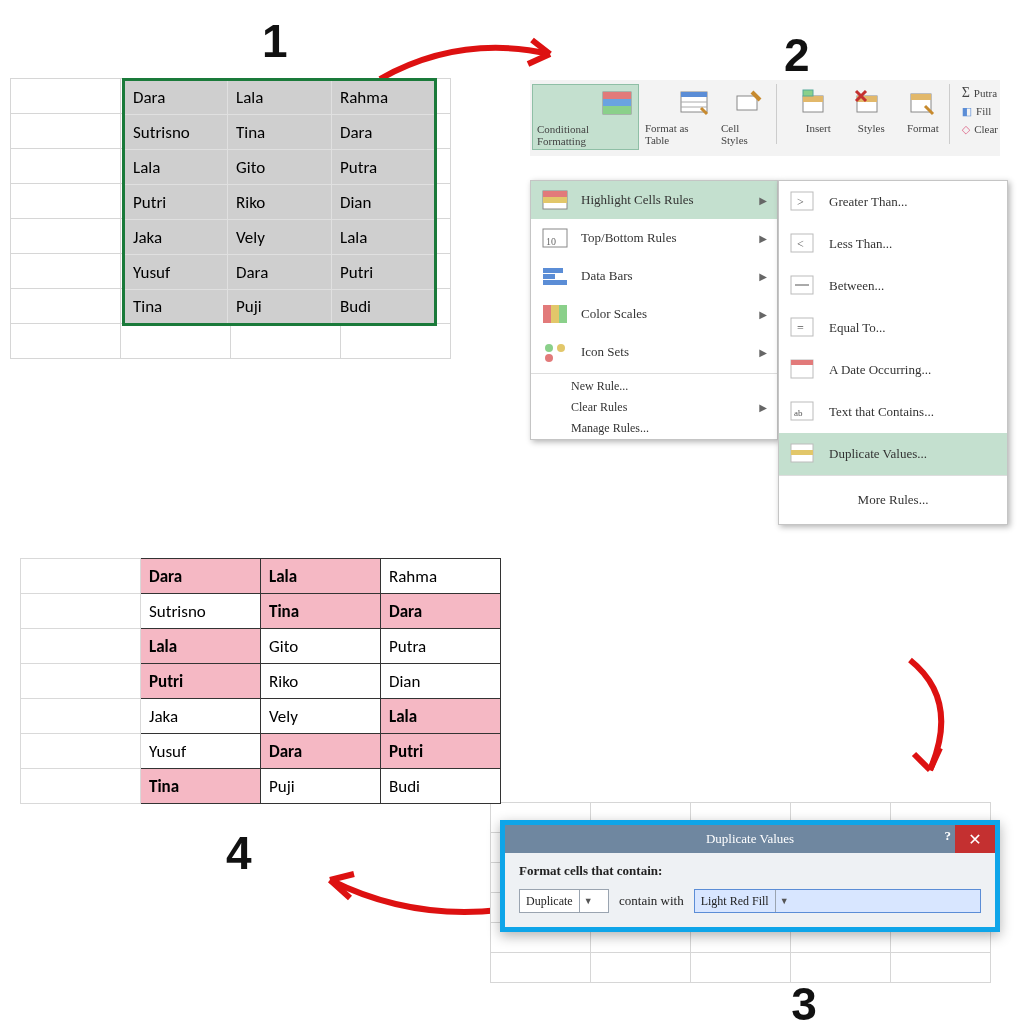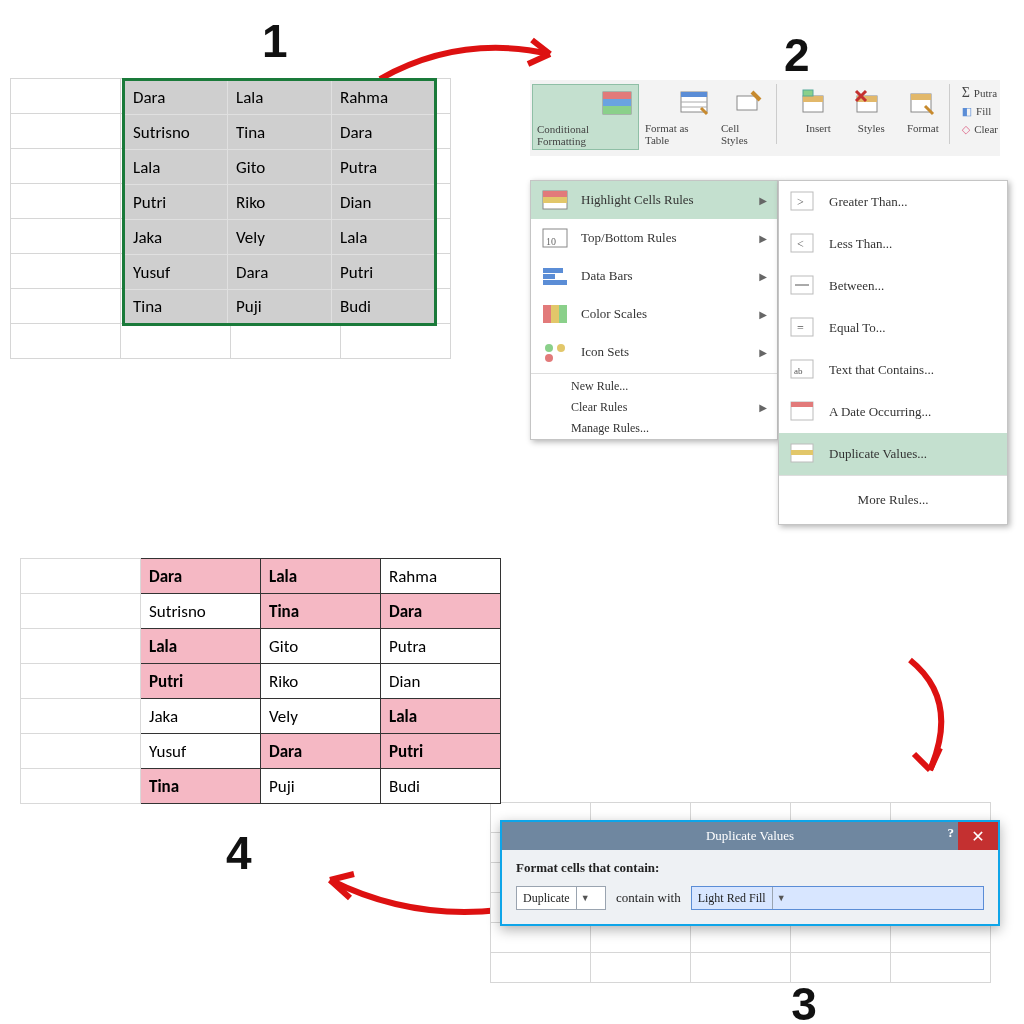--- a/index.html
+++ b/index.html
@@ -33,21 +33,21 @@
   .mitem.sm { padding: 3px 10px 3px 40px; font-size: 12px; }
 
   .submenu { position: absolute; left: 778px; top: 180px; width: 230px; background: #fff; border: 1px solid #c5c5c5; box-shadow: 2px 2px 6px rgba(0,0,0,.3); }
   .submenu .mitem { padding: 8px 10px; }
   .submenu .more { text-align: center; padding: 16px; font: 13px "Segoe UI"; color: #333; border-top: 1px solid #ddd; }
 
   
   .dlg-wrap { position: absolute; left: 500px; top: 820px; width: 510px; }
   .sheet3 { border-collapse: collapse; position: absolute; left: -10px; top: -18px; }
   .sheet3 td { width: 100px; height: 30px; border: 1px solid #d6d6d6; background: #fff; }
-  .dlg { position: relative; background: #eef1f4; border: 2px solid #0ea5e9; width: 500px; font: 13px "Segoe UI"; color: #222; box-shadow: 0 4px 12px rgba(0,0,0,.3); }
+  .dlg { position: relative; background: #eef1f4; border: 5px solid #0ea5e9; width: 500px; font: 13px "Segoe UI"; color: #222; box-shadow: 0 4px 12px rgba(0,0,0,.3); }
   .dlg-title { background: #6f87a0; color: #fff; height: 28px; display: flex; align-items: center; justify-content: center; font-size: 13px; position: relative; }
   .dlg-title .q { position: absolute; right: 44px; top: 3px; color: #fff; font-weight: bold; }
   .dlg-title .x { position: absolute; right: 0; top: 0; width: 40px; height: 28px; background: #c43030; color: #fff; display: flex; align-items: center; justify-content: center; font-size: 16px; }
   .dlg-body { padding: 10px 14px 14px; }
   .dlg-row { display: flex; align-items: center; gap: 10px; margin-top: 10px; }
   .combo { display: flex; align-items: center; background: #fff; border: 1px solid #9aa4b0; height: 24px; }
   .combo span { padding: 0 6px; font-size: 12px; }
   .combo .ddl { width: 18px; height: 22px; border-left: 1px solid #9aa4b0; display: flex; align-items: center; justify-content: center; font-size: 9px; color: #555; }
   .combo.wide { flex: 1; background: #d8e6ff; border: 1px solid #5b8dd6; }
   .dlg-btns { display: flex; justify-content: flex-end; gap: 10px; margin-top: 14px; }
@@ -363,33 +363,33 @@
           <rect x="2" y="3" width="22" height="18" fill="#fff" stroke="#bbb"></rect>
           <text x="8" y="17" font-size="12" fill="#555">=</text>
         </svg>
       </span>
       <span>Equal To...</span>
     </div>
   <div class="mitem">
       <span class="ic">
         <svg width="28" height="24">
           <rect x="2" y="3" width="22" height="18" fill="#fff" stroke="#bbb"></rect>
+          <rect x="2" y="3" width="22" height="5" fill="#e27a7a"></rect>
+        </svg>
+      </span>
+      <span>A Date Occurring...</span>
+    </div>
+  <div class="mitem">
+      <span class="ic">
+        <svg width="28" height="24">
+          <rect x="2" y="3" width="22" height="18" fill="#fff" stroke="#bbb"></rect>
           <text x="5" y="17" font-size="9" fill="#555">ab</text>
         </svg>
       </span>
       <span>Text that Contains...</span>
-    </div>
-  <div class="mitem">
-      <span class="ic">
-        <svg width="28" height="24">
-          <rect x="2" y="3" width="22" height="18" fill="#fff" stroke="#bbb"></rect>
-          <rect x="2" y="3" width="22" height="5" fill="#e27a7a"></rect>
-        </svg>
-      </span>
-      <span>A Date Occurring...</span>
     </div>
   <div class="mitem sel">
       <span class="ic">
         <svg width="28" height="24">
           <rect x="2" y="3" width="22" height="18" fill="#fff" stroke="#bbb"></rect>
           <rect x="2" y="9" width="22" height="5" fill="#e2c76a"></rect>
         </svg>
       </span>
       <span>Duplicate Values...</span>
     </div>

